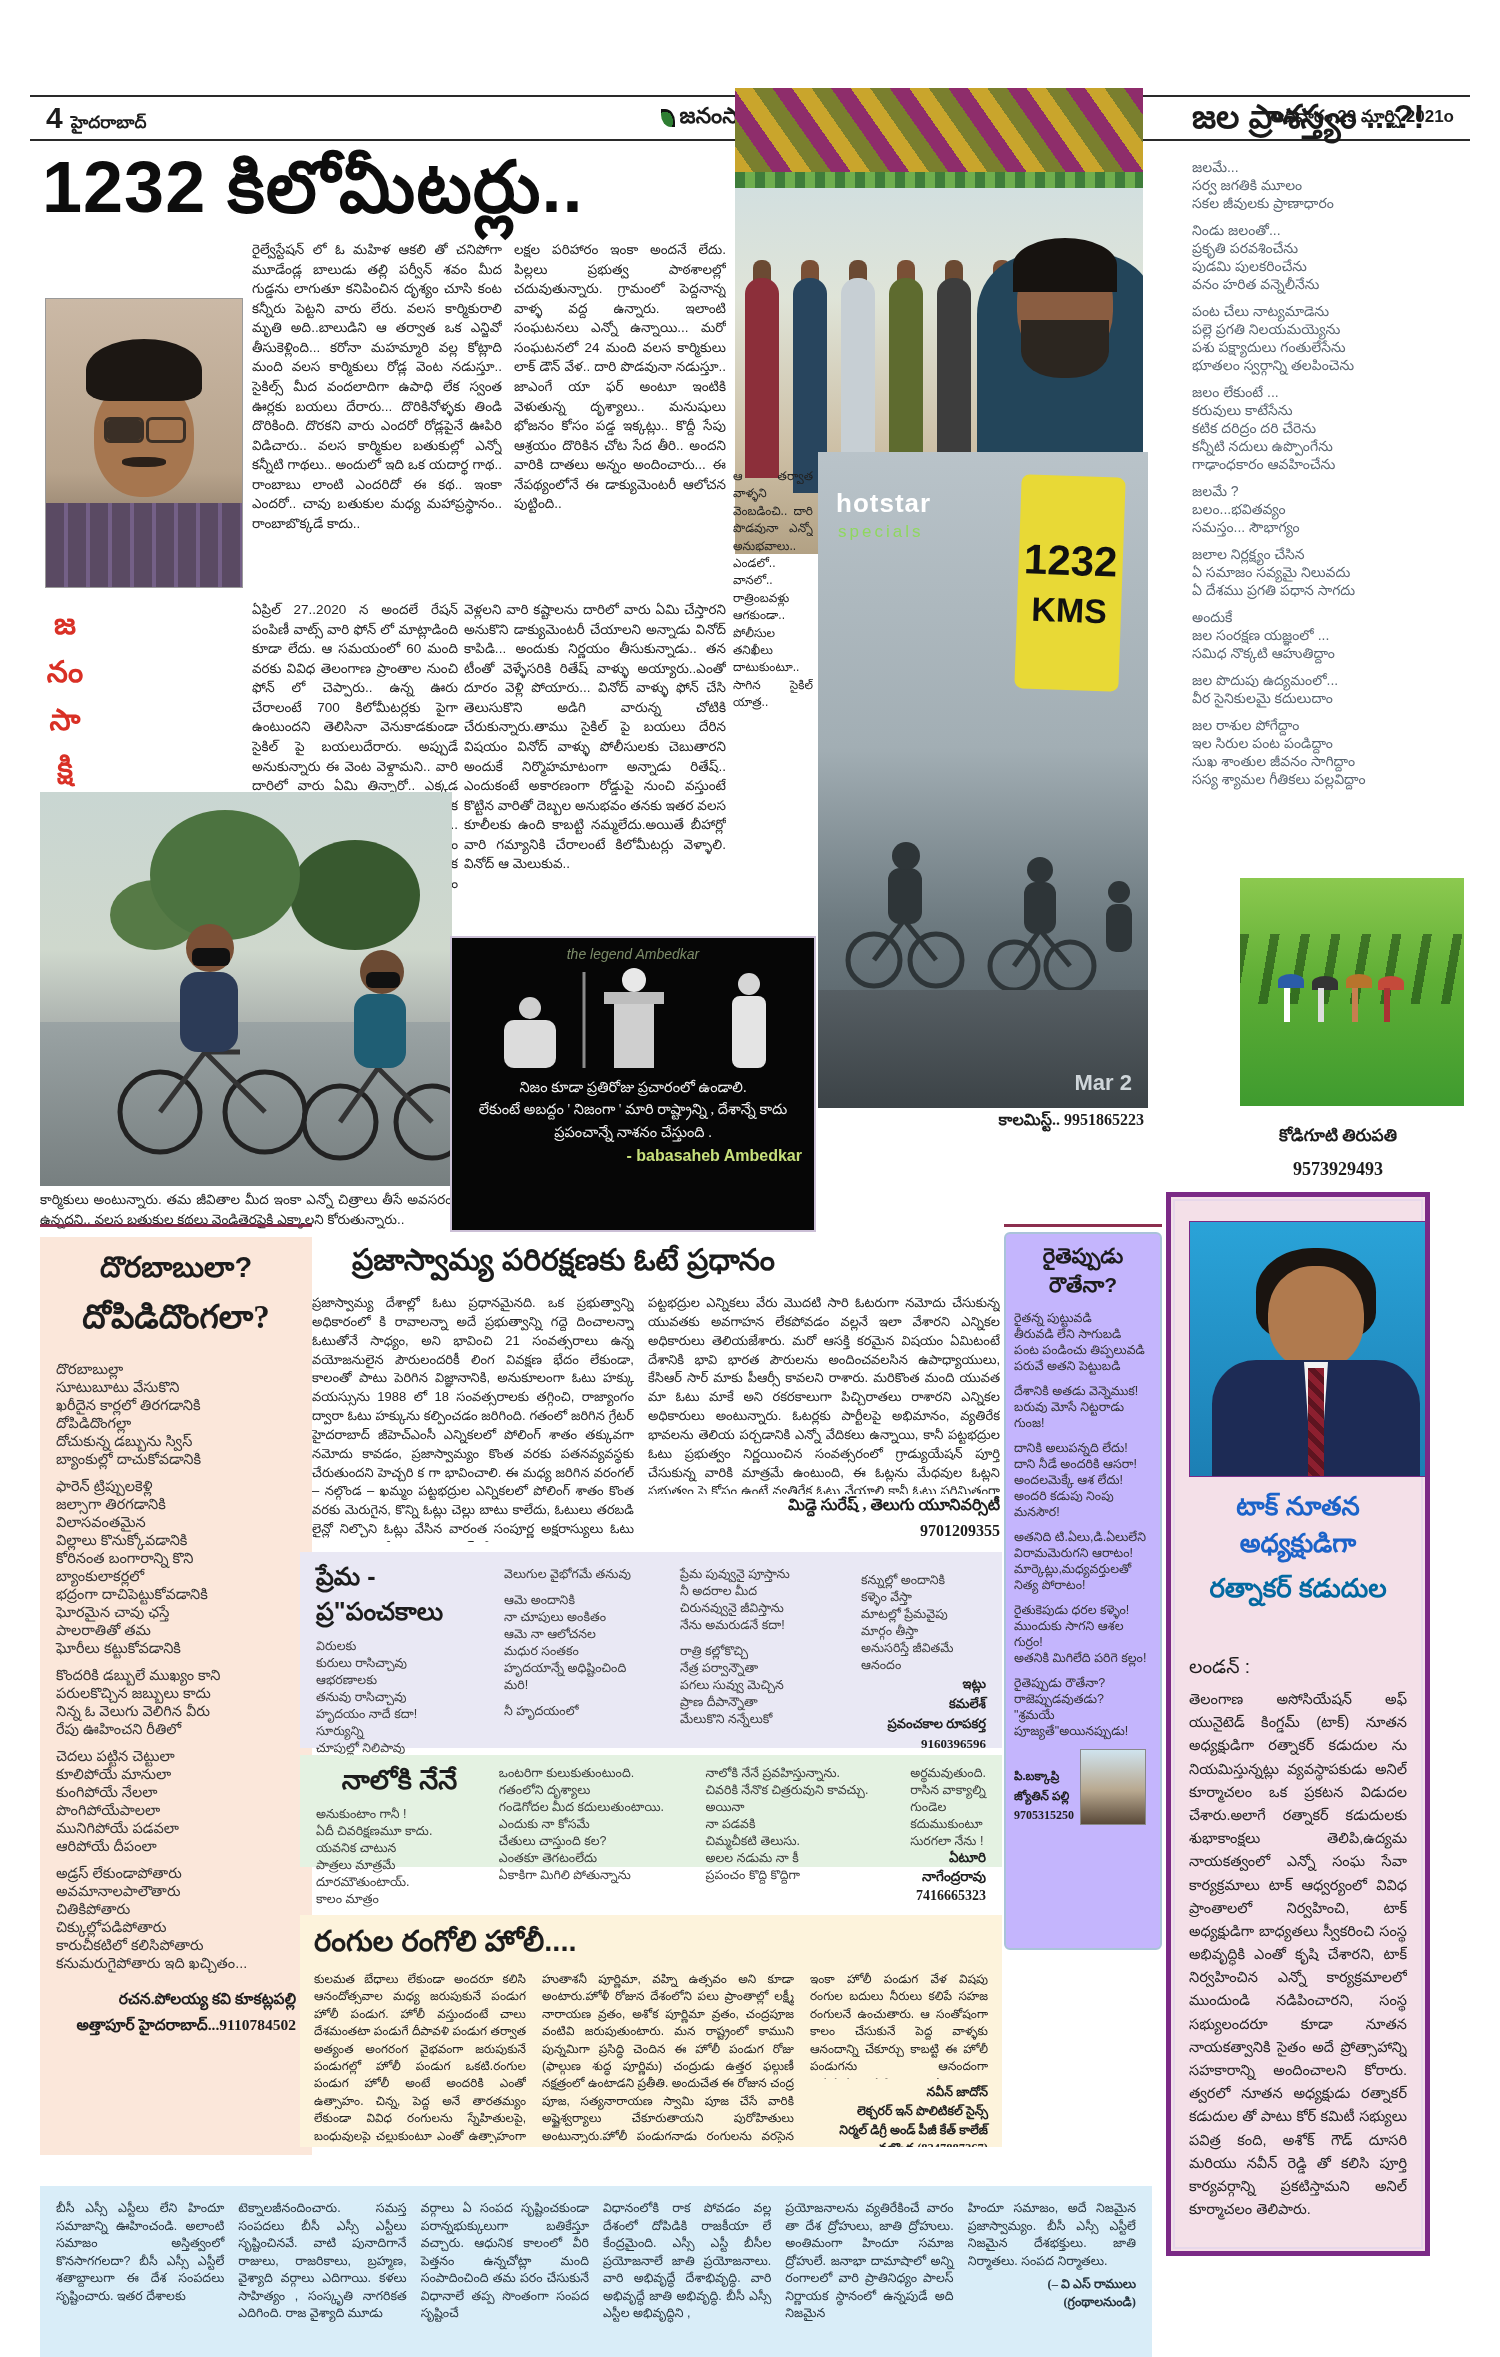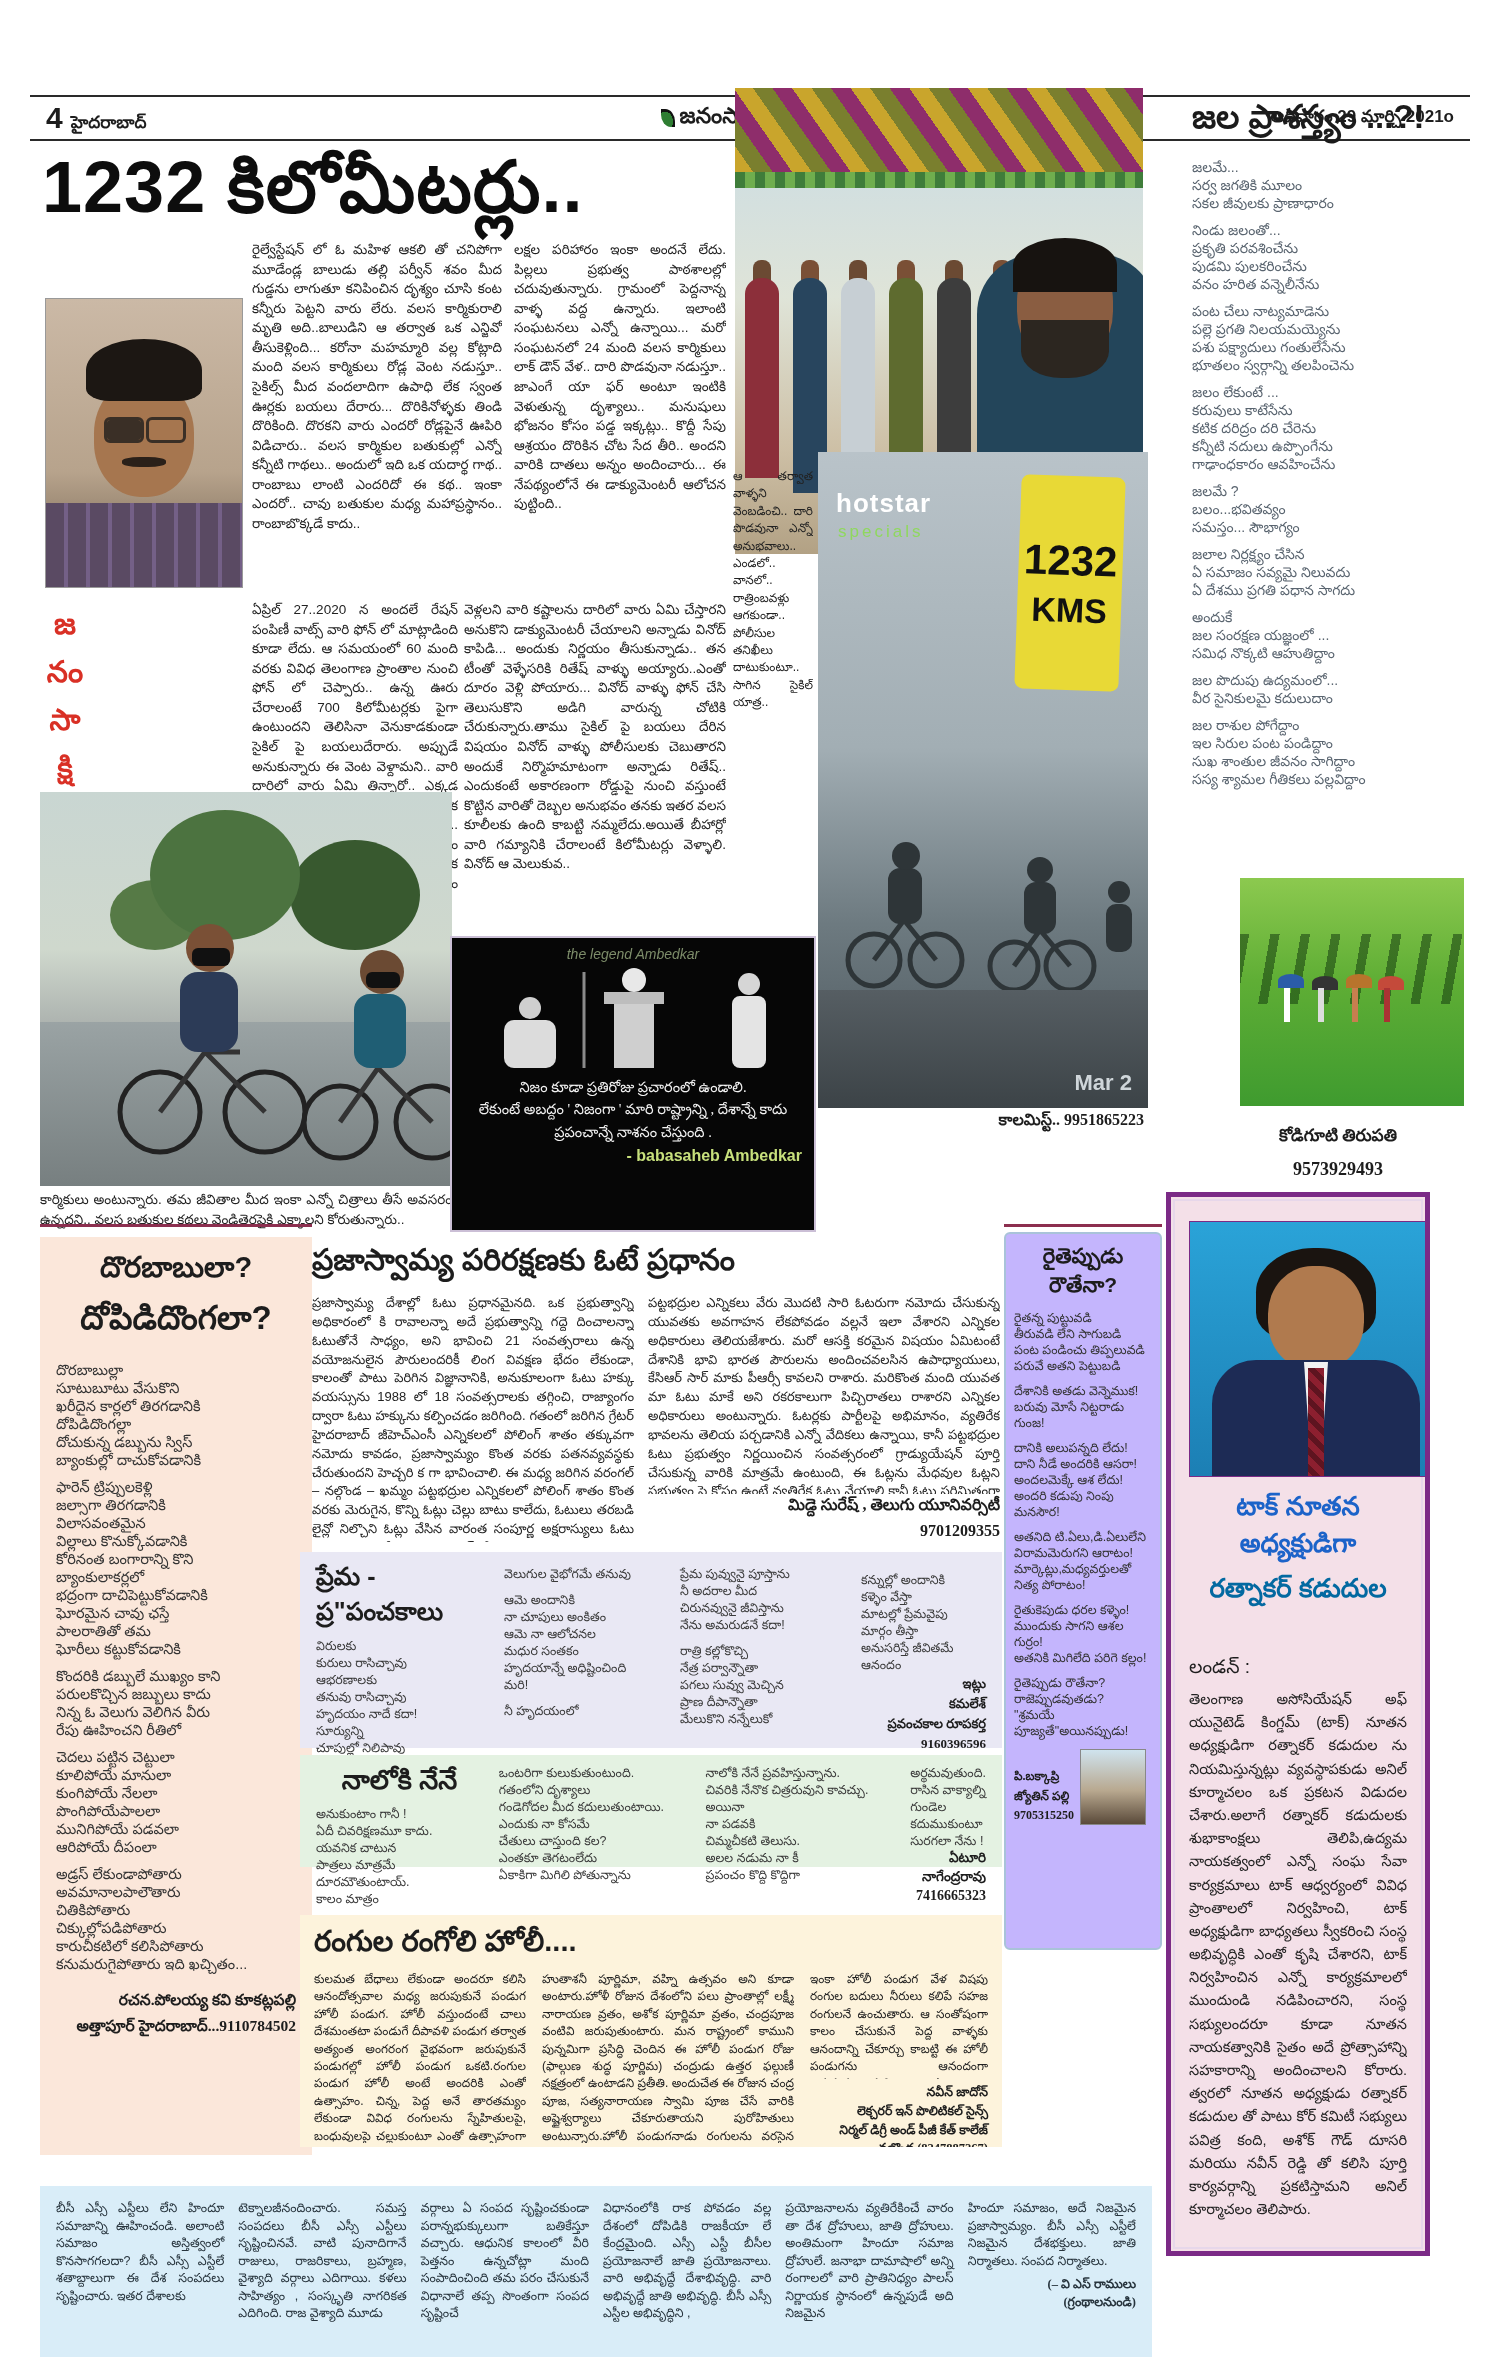--- a/index.html
+++ b/index.html
@@ -223,21 +223,21 @@
     </svg>
     <div class="abs" style="left:0;bottom:0;width:100%;height:118px;background:linear-gradient(180deg,#565e63,#3c4347);"></div>
     <div class="abs" style="right:16px;bottom:12px;color:#cfd6da;font-size:22px;font-weight:bold;">Mar 2</div>
   </div>
 
   <div class="abs mline" style="left:40px;top:1224px;width:272px;"></div>
   <div class="abs mline" style="left:1004px;top:1224px;width:158px;"></div>
 
   <div class="abs pinkbox" style="left:40px;top:1237px;width:272px;height:918px;">
     <div style="text-align:center;font-size:29px;font-weight:bold;">దొరబాబులా?</div>
-    <div style="text-align:center;font-size:33px;font-weight:bold;margin:8px 0 16px;">దోపిడిదొంగలా?</div>
+    <div style="text-align:center;font-size:33px;font-weight:bold;margin:8px 0 16px;font-family:Liberation Serif, serif;">దోపిడిదొంగలా?</div>
     <div>
         <div class="line">దొరబాబుల్లా</div>
         <div class="line">సూటుబూటు వేసుకొని</div>
         <div class="line">ఖరీదైన కార్లలో తిరగడానికి</div>
         <div class="line">దోపిడిదొంగల్లా</div>
         <div class="line">దోచుకున్న డబ్బును స్విస్</div>
         <div class="line">బ్యాంకుల్లో దాచుకోవడానికి</div>
         <div class="line gap"></div>
         <div class="line">ఫారెన్ ట్రిప్పులకెళ్లి</div>
         <div class="line">జల్సాగా తిరగడానికి</div>
@@ -268,21 +268,21 @@
         <div class="line">చిక్కుల్లోపడిపోతారు</div>
         <div class="line">కారుచీకటిలో కలిసిపోతారు</div>
         <div class="line">కనుమరుగైపోతారు ఇది ఖచ్చితం...</div>
       </div>
     <div class="serifb" style="text-align:right;font-size:15.5px;margin-top:14px;line-height:1.7;">
         <div class="s">రచన.పోలయ్య కవి కూకట్లపల్లి</div>
         <div class="s">అత్తాపూర్ హైదరాబాద్...9110784502</div>
       </div>
   </div>
 
-  <div class="abs" style="left:312px;top:1243px;font-size:30px;font-weight:bold;">ప్రజాస్వామ్య పరిరక్షణకు ఓటే ప్రధానం</div>
+  <div class="abs" style="left:312px;top:1243px;font-size:30px;font-weight:bold;padding-left:40px;">ప్రజాస్వామ్య పరిరక్షణకు ఓటే ప్రధానం</div>
   <div class="abs txt" style="left:312px;top:1294px;width:322px;height:248px;font-size:13px;">ప్రజాస్వామ్య దేశాల్లో ఓటు ప్రధానమైనది. ఒక ప్రభుత్వాన్ని అధికారంలో కి రావాలన్నా అదే ప్రభుత్వాన్ని గద్దె దించాలన్నా ఓటుతోనే సాధ్యం, అని భావించి 21 సంవత్సరాలు ఉన్న వయోజనులైన పౌరులందరికీ లింగ వివక్షణ భేదం లేకుండా, కాలంతో పాటు పెరిగిన విజ్ఞానానికి, అనుకూలంగా ఓటు హక్కు వయస్సును 1988 లో 18 సంవత్సరాలకు తగ్గించి, రాజ్యాంగం ద్వారా ఓటు హక్కును కల్పించడం జరిగింది. గతంలో జరిగిన గ్రేటర్ హైదరాబాద్ జీహెచ్ఎంసీ ఎన్నికలలో పోలింగ్ శాతం తక్కువగా నమోదు కావడం, ప్రజాస్వామ్యం కొంత వరకు పతనవ్యవస్థకు చేరుతుందని హెచ్చరి క గా భావించాలి. ఈ మధ్య జరిగిన వరంగల్ – నల్గొండ – ఖమ్మం పట్టభద్రుల ఎన్నికలలో పోలింగ్ శాతం కొంత వరకు మెరుగైన, కొన్ని ఓట్లు చెల్లు బాటు కాలేదు, ఓటులు తరబడి లైన్లో నిల్చొని ఓట్లు వేసిన వారంత సంపూర్ణ అక్షరాస్యులు ఓటు వినియోగించుకోవటానికి పోలింగ్ కేంద్రానికి వచ్చిన, కొన్ని ఓట్లు మాత్రం చెల్లు బాటు కాలేదు, కారణం సాధరణ ఎన్నికలు వేరు ఎమ్మెల్సీ</div>
   <div class="abs txt" style="left:648px;top:1294px;width:352px;height:200px;font-size:13px;">పట్టభద్రుల ఎన్నికలు వేరు మొదటి సారి ఓటరుగా నమోదు చేసుకున్న యువతకు అవగాహన లేకపోవడం వల్లనే ఇలా వేశారని ఎన్నికల అధికారులు తెలియజేశారు. మరో ఆసక్తి కరమైన విషయం ఏమిటంటే దేశానికి భావి భారత పౌరులను అందించవలసిన ఉపాధ్యాయులు, కేసిఆర్ సార్ మాకు పీఆర్సీ కావలని రాశారు. మరికొంత మంది యువత మా ఓటు మాకే అని రకరకాలుగా పిచ్చిరాతలు రాశారని ఎన్నికల అధికారులు అంటున్నారు. ఓటర్లకు పార్టీలపై అభిమానం, వ్యతిరేక భావలను తెలియ పర్చడానికి ఎన్నో వేదికలు ఉన్నాయి, కానీ పట్టభద్రుల ఓటు ప్రభుత్వం నిర్ణయించిన సంవత్సరంలో గ్రాడ్యుయేషన్ పూర్తి చేసుకున్న వారికి మాత్రమే ఉంటుంది, ఈ ఓట్లను మేధవుల ఓట్లని ప్రభుత్వం పై కోపం ఉంటే వ్యతిరేక ఓట్లు వేయాలి కానీ ఓట్లు పరిమితంగా ఉండటం, సహజమే కానీ పోలింగ్ శాతం గణనీయంగా పడిపోవడం అధిక సంఖ్యలో చెల్లు బాటు కానీ ఓట్లు ఉంటే వాటిపై కేంద్ర రాష్ట్ర ప్రభుత్వాలు దృష్టి పెట్టి ప్రజాస్వామ్య పరిరక్షణకు కృషి చేయాలి.</div>
   <div class="abs serifb" style="left:648px;top:1496px;width:352px;text-align:right;font-size:16px;">
     <div>మిడ్దె సురేష్ , తెలుగు యూనివర్సిటీ</div>
     <div style="margin-top:4px;">9701209355</div>
   </div>
 
   <div class="abs lavbox" style="left:300px;top:1552px;width:702px;height:196px;padding:10px 16px;box-sizing:border-box;">
     <div style="display:flex;gap:16px;">
       <div class="boxcol" style="width:172px;">

